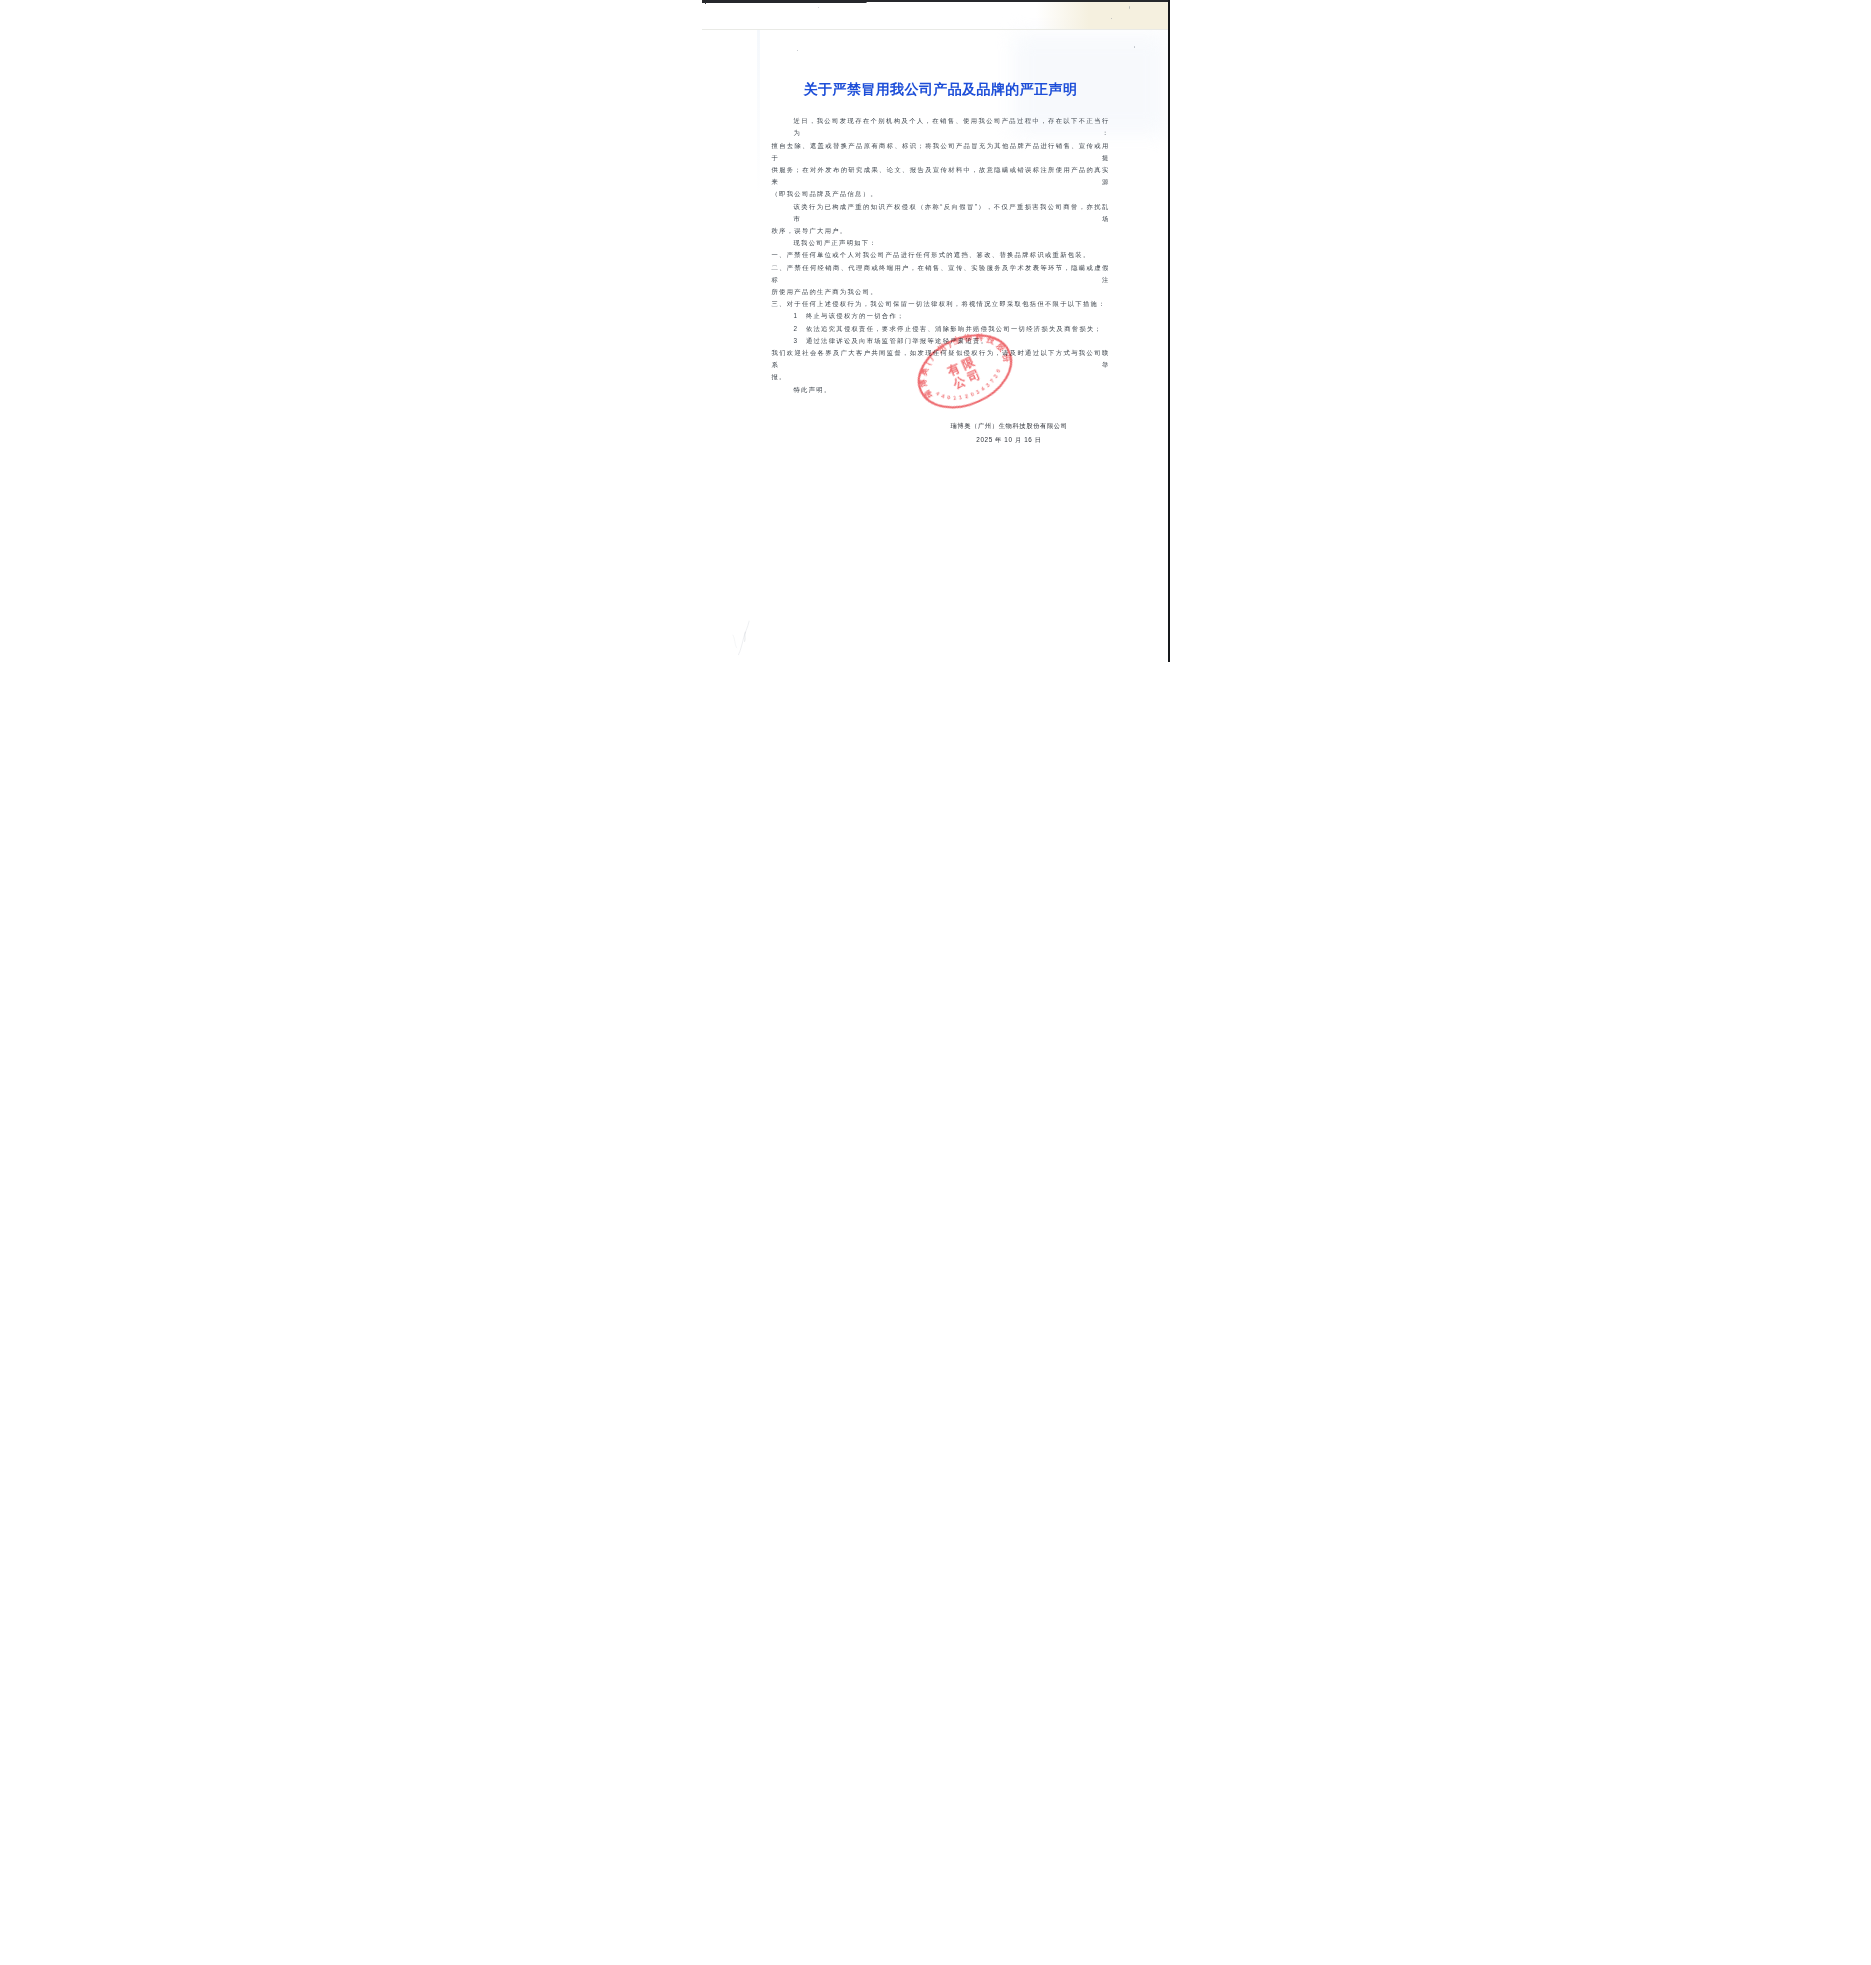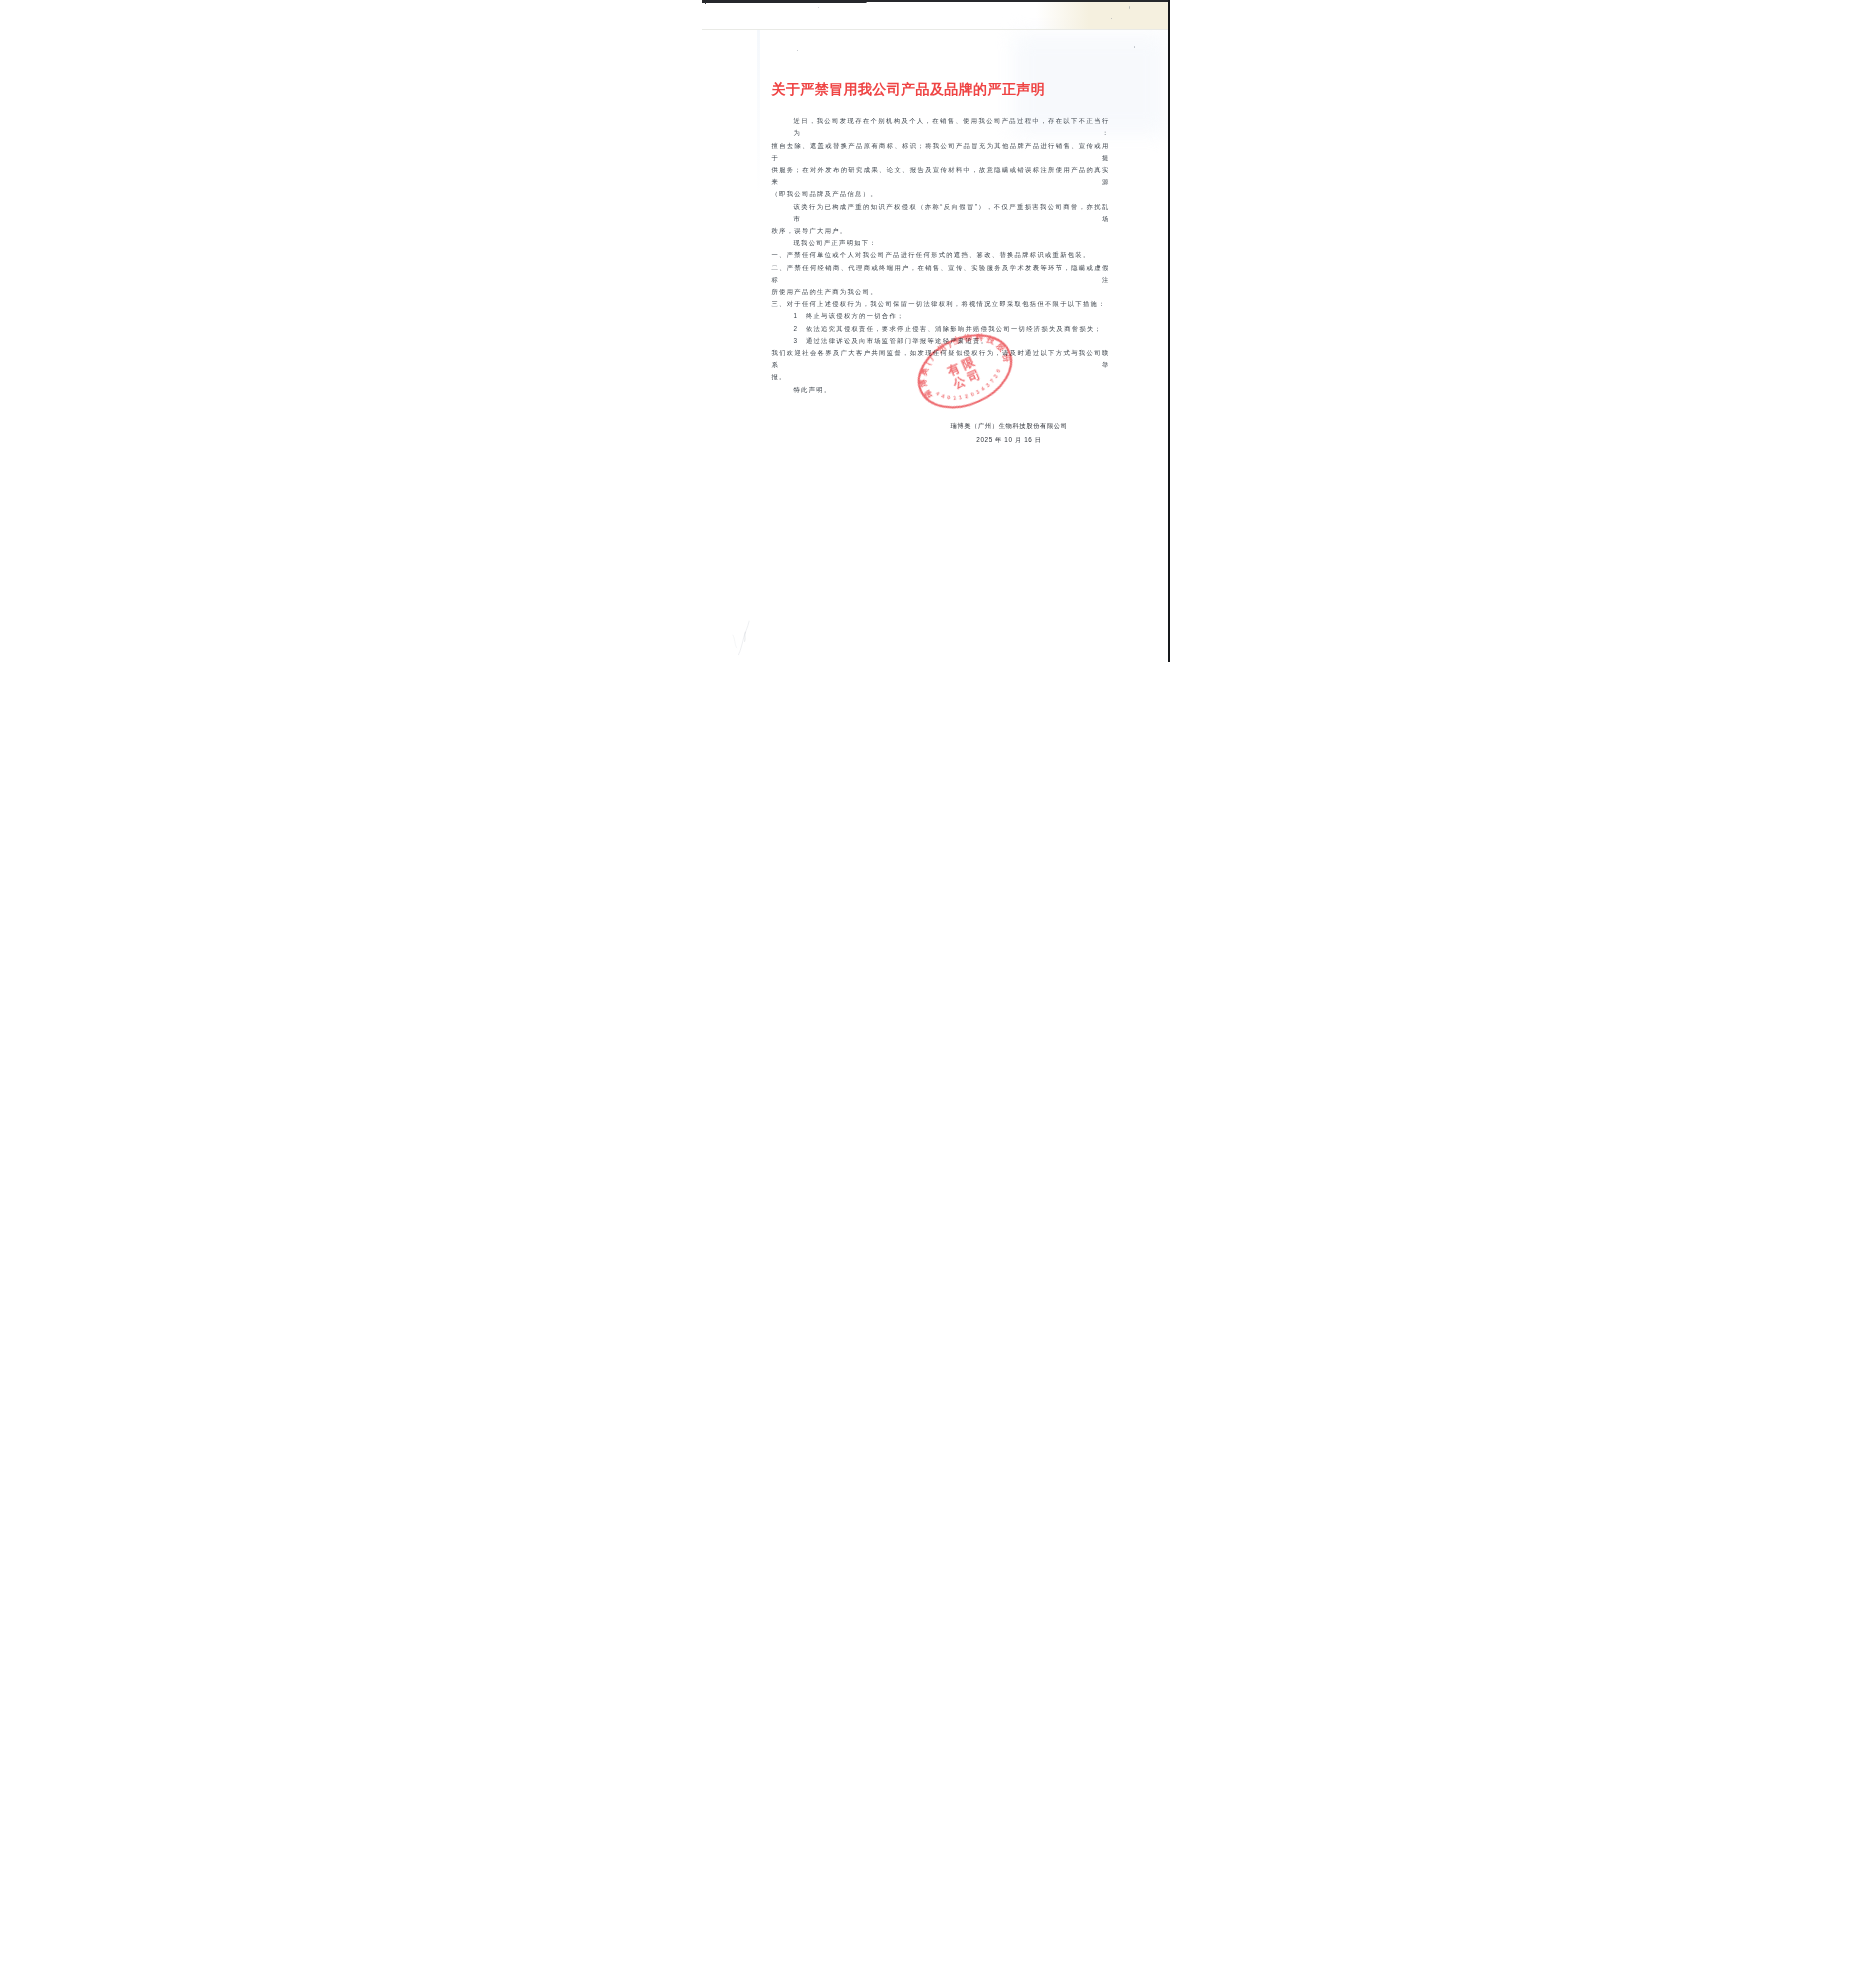--- a/index.html
+++ b/index.html
@@ -31,23 +31,23 @@
   .speck4 { left:116px; top:6.7px; width:0.8px; height:0.8px; }
   .speck5 { left:95px; top:50px; width:0.8px; height:1.2px; }
   .scan-smudge { position:absolute; left:23px; top:620px; z-index:1; opacity:.6; }
   
   .content { position:absolute; left:70px; top:0; width:338px; z-index:2; }
   .doc-title {
     margin:81px 0 0 0;
     font-size:14px;
     line-height:16.5px;
     font-weight:600;
-    text-align:left;
+    text-align:center;
     letter-spacing:0.4px;
-    color:#ef4444;
+    color:#1d4ed8;
   }
   .body-lines { margin-top:17.7px; }
   .line {
     font-size:6.3px;
     line-height:12.2px;
     letter-spacing:1.3px;
     color:#394049;
   }
   .line.ind { padding-left:22px; }
   .line.just { text-align:justify; text-align-last:justify; }

